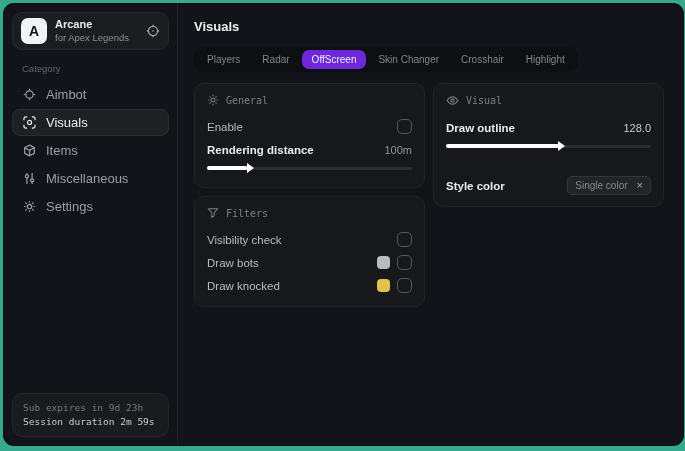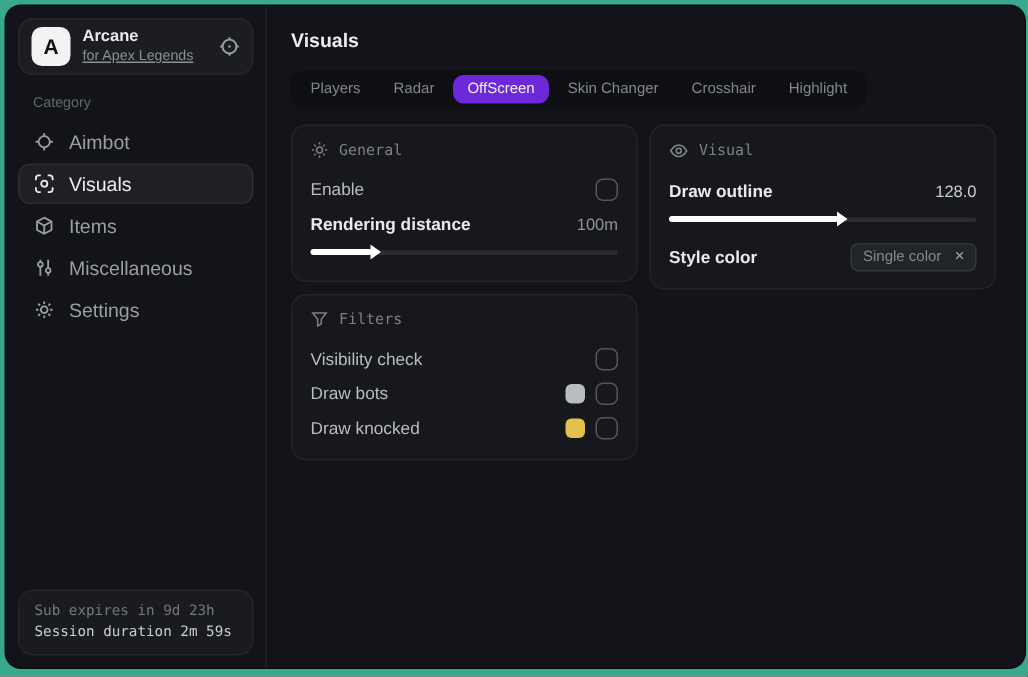--- a/index.html
+++ b/index.html
@@ -9,21 +9,21 @@
     position:absolute; left:4px; top:4px; right:2px; bottom:6px;
     background:#131419; border-radius:10px; display:flex; overflow:hidden;
     box-shadow:0 0 0 1px #0b0c0e;
   }
   
   .sidebar { width:174px; min-width:174px; border-right:1px solid #202226; display:flex; flex-direction:column; padding:8px; }
   .brand { display:flex; align-items:center; gap:8px; background:#1b1d21; border:1px solid #26282d; border-radius:10px; padding:5px 8px; height:38px; }
   .logo { width:26px; height:26px; min-width:26px; background:#f2f3f5; color:#141414; border-radius:7px; font-weight:bold; font-size:14px; display:flex; align-items:center; justify-content:center; }
   .brand-text { display:flex; flex-direction:column; line-height:1.25; }
   .brand-name { font-size:11px; font-weight:bold; color:#e9eaec; }
-  .brand-sub { font-size:9.5px; color:#8b8e93;text-decoration:underline; }
+  .brand-sub { font-size:9.5px; color:#8b8e93; }
   .brand-icon { margin-left:auto; color:#9a9da2; display:flex; cursor:pointer; }
   .category { font-size:9.5px; color:#63666b; margin:13px 10px 7px; }
   .nav { display:flex; flex-direction:column; gap:1px; }
   .nav-item { display:flex; align-items:center; gap:10px; padding:0 10px; height:27px; border-radius:8px; color:#9b9ea3; font-size:13px; border:1px solid transparent; cursor:pointer; }
   .nav-item.selected { background:#1e2024; border-color:#2c2e33; color:#eceded; }
   .nav-icon { display:flex; color:inherit; }
   .footer-card { margin-top:auto; background:#191b1f; border:1px solid #24262b; border-radius:10px; padding:7px 10px; font-family:"DejaVu Sans Mono",monospace; line-height:1.5; }
   .footer-line1 { font-size:9.5px; color:#75787d; }
   .footer-line2 { font-size:9.5px; color:#c9ccd0; }
   
@@ -237,21 +237,21 @@
             </div>
             <div class="row">
               <span class="row-label strong">Draw outline</span>
               <span class="row-value bright">128.0</span>
             </div>
             <div class="slider">
               <div class="slider-track">
                 <div class="slider-fill" style="width: 55%;"></div>
               </div>
             </div>
-            <div class="row" style="margin-top:10px;">
+            <div class="row" style="margin-top:24px;">
               <span class="row-label strong">Style color</span>
               <span class="select">
                 <span>Single color</span>
                 <span class="select-close">×</span>
               </span>
             </div>
           </section>
         </div>
       </div>
     </main>

